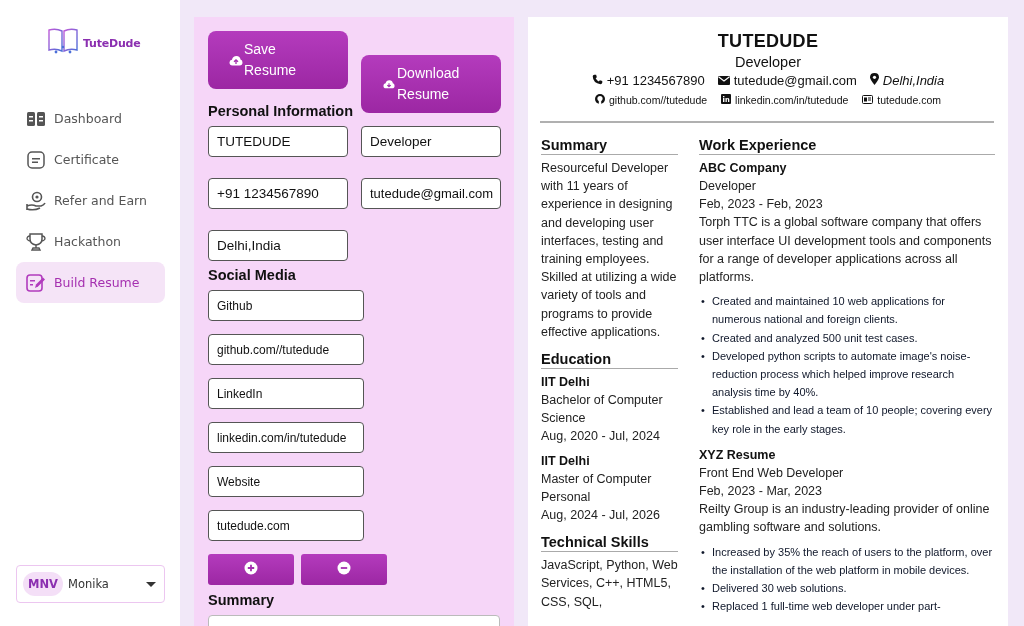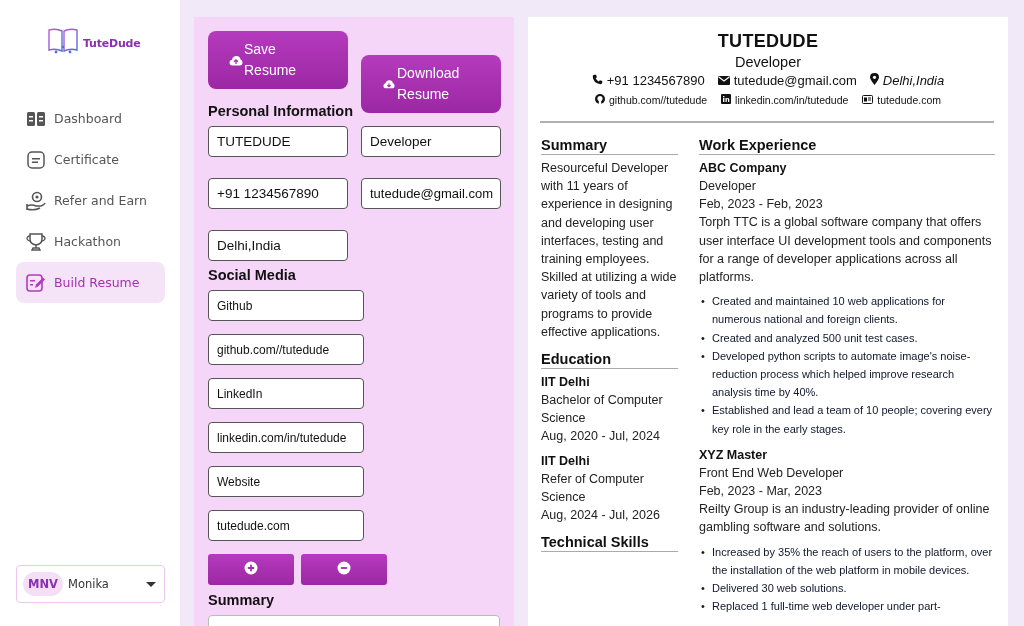--- a/index.html
+++ b/index.html
@@ -259,45 +259,46 @@
     <div class="r-body">Resourceful Developer with 11 years of experience in designing and developing user interfaces, testing and training employees. Skilled at utilizing a wide variety of tools and programs to provide effective applications.</div>
 
     <div class="r-sec gap-sec">Education</div>
     <div class="edu-item">
       <div class="r-bold">IIT Delhi</div>
       <div class="r-body">Bachelor of Computer Science</div>
       <div class="r-body">Aug, 2020 - Jul, 2024</div>
     </div>
     <div class="edu-item">
       <div class="r-bold">IIT Delhi</div>
-      <div class="r-body">Refer of Computer Science</div>
+      <div class="r-body">Master of Computer Personal</div>
       <div class="r-body">Aug, 2024 - Jul, 2026</div>
     </div>
 
     <div class="r-sec gap-sec">Technical Skills</div>
+    <div class="r-body">JavaScript, Python, Web Services, C++, HTML5, CSS, SQL,</div>
   </div>
 
   <div class="col-right">
     <div class="r-sec">Work Experience</div>
 
     <div>
       <div class="r-bold">ABC Company</div>
       <div class="r-body">Developer</div>
       <div class="r-body">Feb, 2023 - Feb, 2023</div>
       <div class="r-body">Torph TTC is a global software company that offers user interface UI development tools and components for a range of developer applications across all platforms.</div>
       <ul class="r-list">
         <li>Created and maintained 10 web applications for numerous national and foreign clients.</li>
         <li>Created and analyzed 500 unit test cases.</li>
         <li>Developed python scripts to automate image's noise-reduction process which helped improve research analysis time by 40%.</li>
         <li>Established and lead a team of 10 people; covering every key role in the early stages.</li>
       </ul>
     </div>
 
     <div>
-      <div class="r-bold">XYZ Master</div>
+      <div class="r-bold">XYZ Resume</div>
       <div class="r-body">Front End Web Developer</div>
       <div class="r-body">Feb, 2023 - Mar, 2023</div>
       <div class="r-body">Reilty Group is an industry-leading provider of online gambling software and solutions.</div>
       <ul class="r-list">
         <li>Increased by 35% the reach of users to the platform, over the installation of the web platform in mobile devices.</li>
         <li>Delivered 30 web solutions.</li>
         <li>Replaced 1 full-time web developer under part-</li>
       </ul>
     </div>
   </div>

